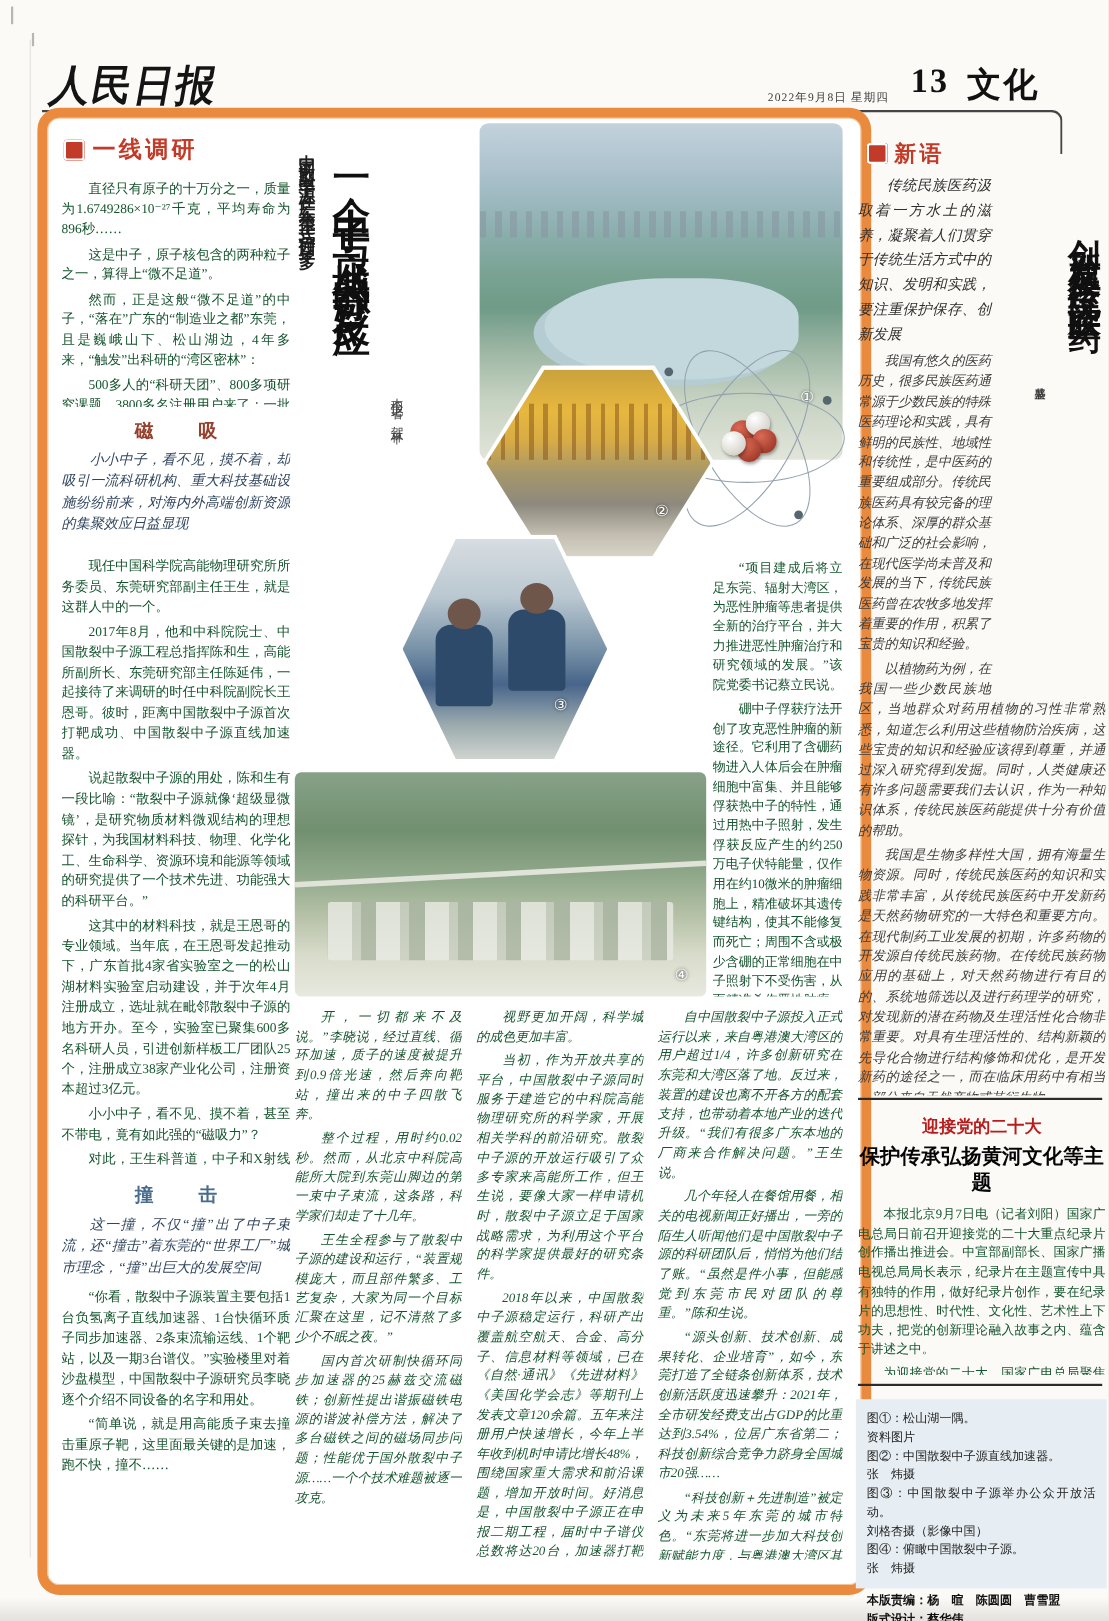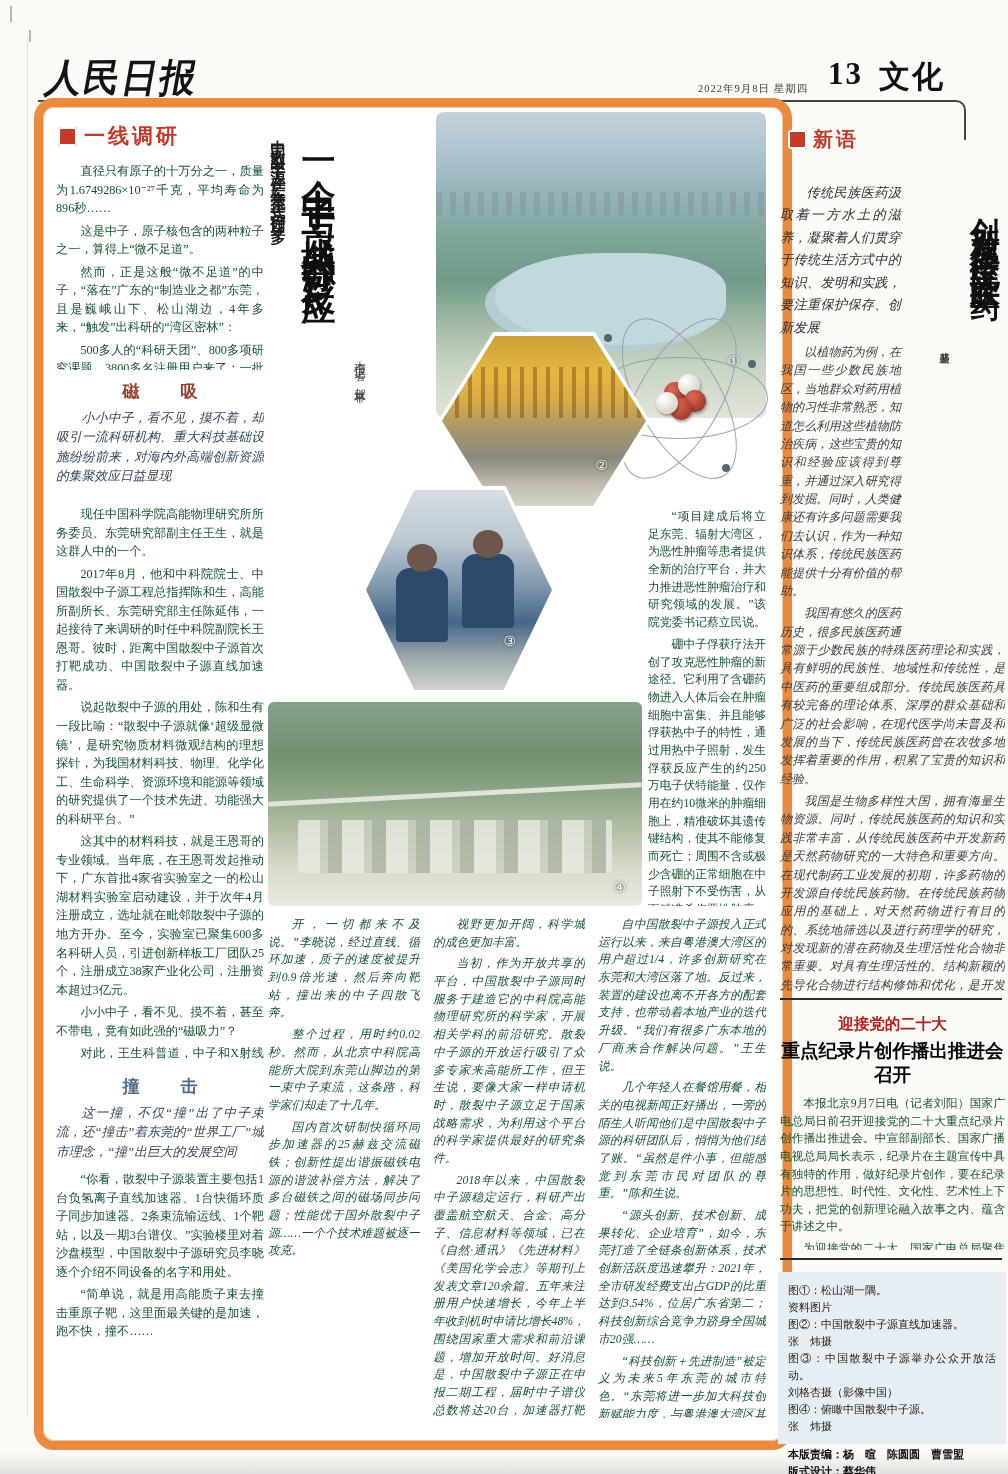--- a/index.html
+++ b/index.html
@@ -85,21 +85,21 @@
   .bcol{overflow:hidden;}
   .bcol1{width:152px;} .bcol2{width:152px;} .bcol3{width:168px;}
   .sec1{color:#96402e;} .sec2{color:#486c8e;}
 
   
   .sb-banner{position:absolute;left:788px;top:126px;display:flex;align-items:center;gap:6px;}
   .sb-banner .banner-icon{background:#c23a28;}
   .sb-banner .banner-text{font-size:20px;}
   .sb-art{position:absolute;left:780px;top:158px;width:225px;height:838px;overflow:hidden;}
   .sb-art .p{font-style:italic;font-size:12.1px;color:#3d3d3d;}
-  .sb-art .lede-p{font-size:13.2px;color:#2f2f2f;line-height:1.7;margin-top:24px;}
+  .sb-art .lede-p{font-size:13.2px;color:#2f2f2f;line-height:1.7;}
   .sb-float{float:right;width:96px;height:430px;position:relative;margin:36px 0 8px 8px;}
   .sb-headline{position:absolute;right:0;top:0;height:430px;font-size:30px;font-weight:bold;letter-spacing:8px;
                color:#101010;font-family:"Liberation Sans","DejaVu Sans",sans-serif;}
   .sb-author{position:absolute;right:54px;top:150px;height:120px;font-size:10.5px;color:#333;}
   .rule{position:absolute;left:780px;width:222px;height:2px;background:#2c2c2c;}
   .notice{position:absolute;left:780px;top:1012px;width:225px;height:238px;overflow:hidden;}
   .notice-kicker{text-align:center;font-weight:bold;font-size:15.5px;margin:2px 0 4px;color:#b91c1c;}
   .notice-title{text-align:center;font-weight:bold;font-size:18.5px;line-height:1.3;margin:0 0 8px;color:#050505;
                 font-family:"Liberation Sans","DejaVu Sans",sans-serif;}
   .notice .p{font-size:11.6px;}
@@ -208,20 +208,21 @@
 
   <div class="rcol">
       <p class="p">“项目建成后将立足东莞、辐射大湾区，为恶性肿瘤等患者提供全新的治疗平台，并大力推进恶性肿瘤治疗和研究领域的发展。”该院党委书记蔡立民说。</p>
       <p class="p">硼中子俘获疗法开创了攻克恶性肿瘤的新途径。它利用了含硼药物进入人体后会在肿瘤细胞中富集、并且能够俘获热中子的特性，通过用热中子照射，发生俘获反应产生的约250万电子伏特能量，仅作用在约10微米的肿瘤细胞上，精准破坏其遗传键结构，使其不能修复而死亡；周围不含或极少含硼的正常细胞在中子照射下不受伤害，从而精准杀伤恶性肿瘤。</p>
     </div>
 
   <div class="bcols">
     <div class="bcol bcol1">
         <p class="p">开，一切都来不及说。”李晓说，经过直线、循环加速，质子的速度被提升到0.9倍光速，然后奔向靶站，撞出来的中子四散飞奔。</p>
         <p class="p">整个过程，用时约0.02秒。然而，从北京中科院高能所大院到东莞山脚边的第一束中子束流，这条路，科学家们却走了十几年。</p>
+        <p class="p">王生全程参与了散裂中子源的建设和运行，“装置规模庞大，而且部件繁多、工艺复杂，大家为同一个目标汇聚在这里，记不清熬了多少个不眠之夜。”</p>
         <p class="p">国内首次研制快循环同步加速器的25赫兹交流磁铁；创新性提出谐振磁铁电源的谐波补偿方法，解决了多台磁铁之间的磁场同步问题；性能优于国外散裂中子源……一个个技术难题被逐一攻克。</p>
       </div>
     <div class="bcol bcol2">
       <div>
           <p class="p">视野更加开阔，科学城的成色更加丰富。</p>
           <p class="p">当初，作为开放共享的平台，中国散裂中子源同时服务于建造它的中科院高能物理研究所的科学家，开展相关学科的前沿研究。散裂中子源的开放运行吸引了众多专家来高能所工作，但王生说，要像大家一样申请机时，散裂中子源立足于国家战略需求，为利用这个平台的科学家提供最好的研究条件。</p>
           <p class="p">2018年以来，中国散裂中子源稳定运行，科研产出覆盖航空航天、合金、高分子、信息材料等领域，已在《自然·通讯》《先进材料》《美国化学会志》等期刊上发表文章120余篇。五年来注册用户快速增长，今年上半年收到机时申请比增长48%，围绕国家重大需求和前沿课题，增加开放时间。好消息是，中国散裂中子源正在申报二期工程，届时中子谱仪总数将达20台，加速器打靶束流功率将从100千瓦提升到500千瓦，研究能力将大幅度提升。</p>
         </div>
 
     </div>
@@ -240,32 +241,32 @@
     <span class="banner-icon"></span>
     <span class="banner-text">新语</span>
   </div>
   <div class="sb-art">
     <div class="sb-float">
       <div class="sb-headline vtext">创新发展传统民族医药</div>
       <div class="sb-author vtext">裴盛基</div>
     </div>
     <p class="p lede-p" style="font-style:italic;">传统民族医药汲取着一方水土的滋养，凝聚着人们贯穿于传统生活方式中的知识、发明和实践，要注重保护保存、创新发展</p>
     <div>
+        <p class="p">我国有悠久的医药历史，很多民族医药通常源于少数民族的特殊医药理论和实践，具有鲜明的民族性、地域性和传统性，是中医药的重要组成部分。传统民族医药具有较完备的理论体系、深厚的群众基础和广泛的社会影响，在现代医学尚未普及和发展的当下，传统民族医药曾在农牧多地发挥着重要的作用，积累了宝贵的知识和经验。</p>
         <p class="p">以植物药为例，在我国一些少数民族地区，当地群众对药用植物的习性非常熟悉，知道怎么利用这些植物防治疾病，这些宝贵的知识和经验应该得到尊重，并通过深入研究得到发掘。同时，人类健康还有许多问题需要我们去认识，作为一种知识体系，传统民族医药能提供十分有价值的帮助。</p>
-        <p class="p">我国有悠久的医药历史，很多民族医药通常源于少数民族的特殊医药理论和实践，具有鲜明的民族性、地域性和传统性，是中医药的重要组成部分。传统民族医药具有较完备的理论体系、深厚的群众基础和广泛的社会影响，在现代医学尚未普及和发展的当下，传统民族医药曾在农牧多地发挥着重要的作用，积累了宝贵的知识和经验。</p>
         <p class="p">我国是生物多样性大国，拥有海量生物资源。同时，传统民族医药的知识和实践非常丰富，从传统民族医药中开发新药是天然药物研究的一大特色和重要方向。在现代制药工业发展的初期，许多药物的开发源自传统民族药物。在传统民族药物应用的基础上，对天然药物进行有目的的、系统地筛选以及进行药理学的研究，对发现新的潜在药物及生理活性化合物非常重要。对具有生理活性的、结构新颖的先导化合物进行结构修饰和优化，是开发新药的途径之一，而在临床用药中有相当一部分来自天然产物或其衍生物。</p>
       </div>
 
   </div>
 
   <div class="rule" style="top:998px;"></div>
 
   <div class="notice">
     <div class="notice-kicker">迎接党的二十大</div>
-    <div class="notice-title">重点纪录片创作播出推进会召开</div>
+    <div class="notice-title">保护传承弘扬黄河文化等主题</div>
     <div>
         <p class="p">本报北京9月7日电（记者刘阳）国家广电总局日前召开迎接党的二十大重点纪录片创作播出推进会。中宣部副部长、国家广播电视总局局长表示，纪录片在主题宣传中具有独特的作用，做好纪录片创作，要在纪录片的思想性、时代性、文化性、艺术性上下功夫，把党的创新理论融入故事之内、蕴含于讲述之中。</p>
         <p class="p">为迎接党的二十大，国家广电总局聚焦谋划部署了一批重点项目，整体推进情况顺利。例如，《黄河安澜》聚焦加强黄河流域生态保护、保护传承弘扬黄河文化等主题；《加油！新时代》聚焦10年来各行业涌现出的为新时代奋斗的劳动者；《粤港澳大湾区》以故事化手法探索展现粤港澳大湾区。此外，《我和我的新时代》《闽宁纪事2022》《天下沃土》等纪录片将在未来一段时间播出。</p>
       </div>
   </div>
 
   <div class="rule" style="top:1258px;"></div>
 
   <div class="capbox">
     <div>

